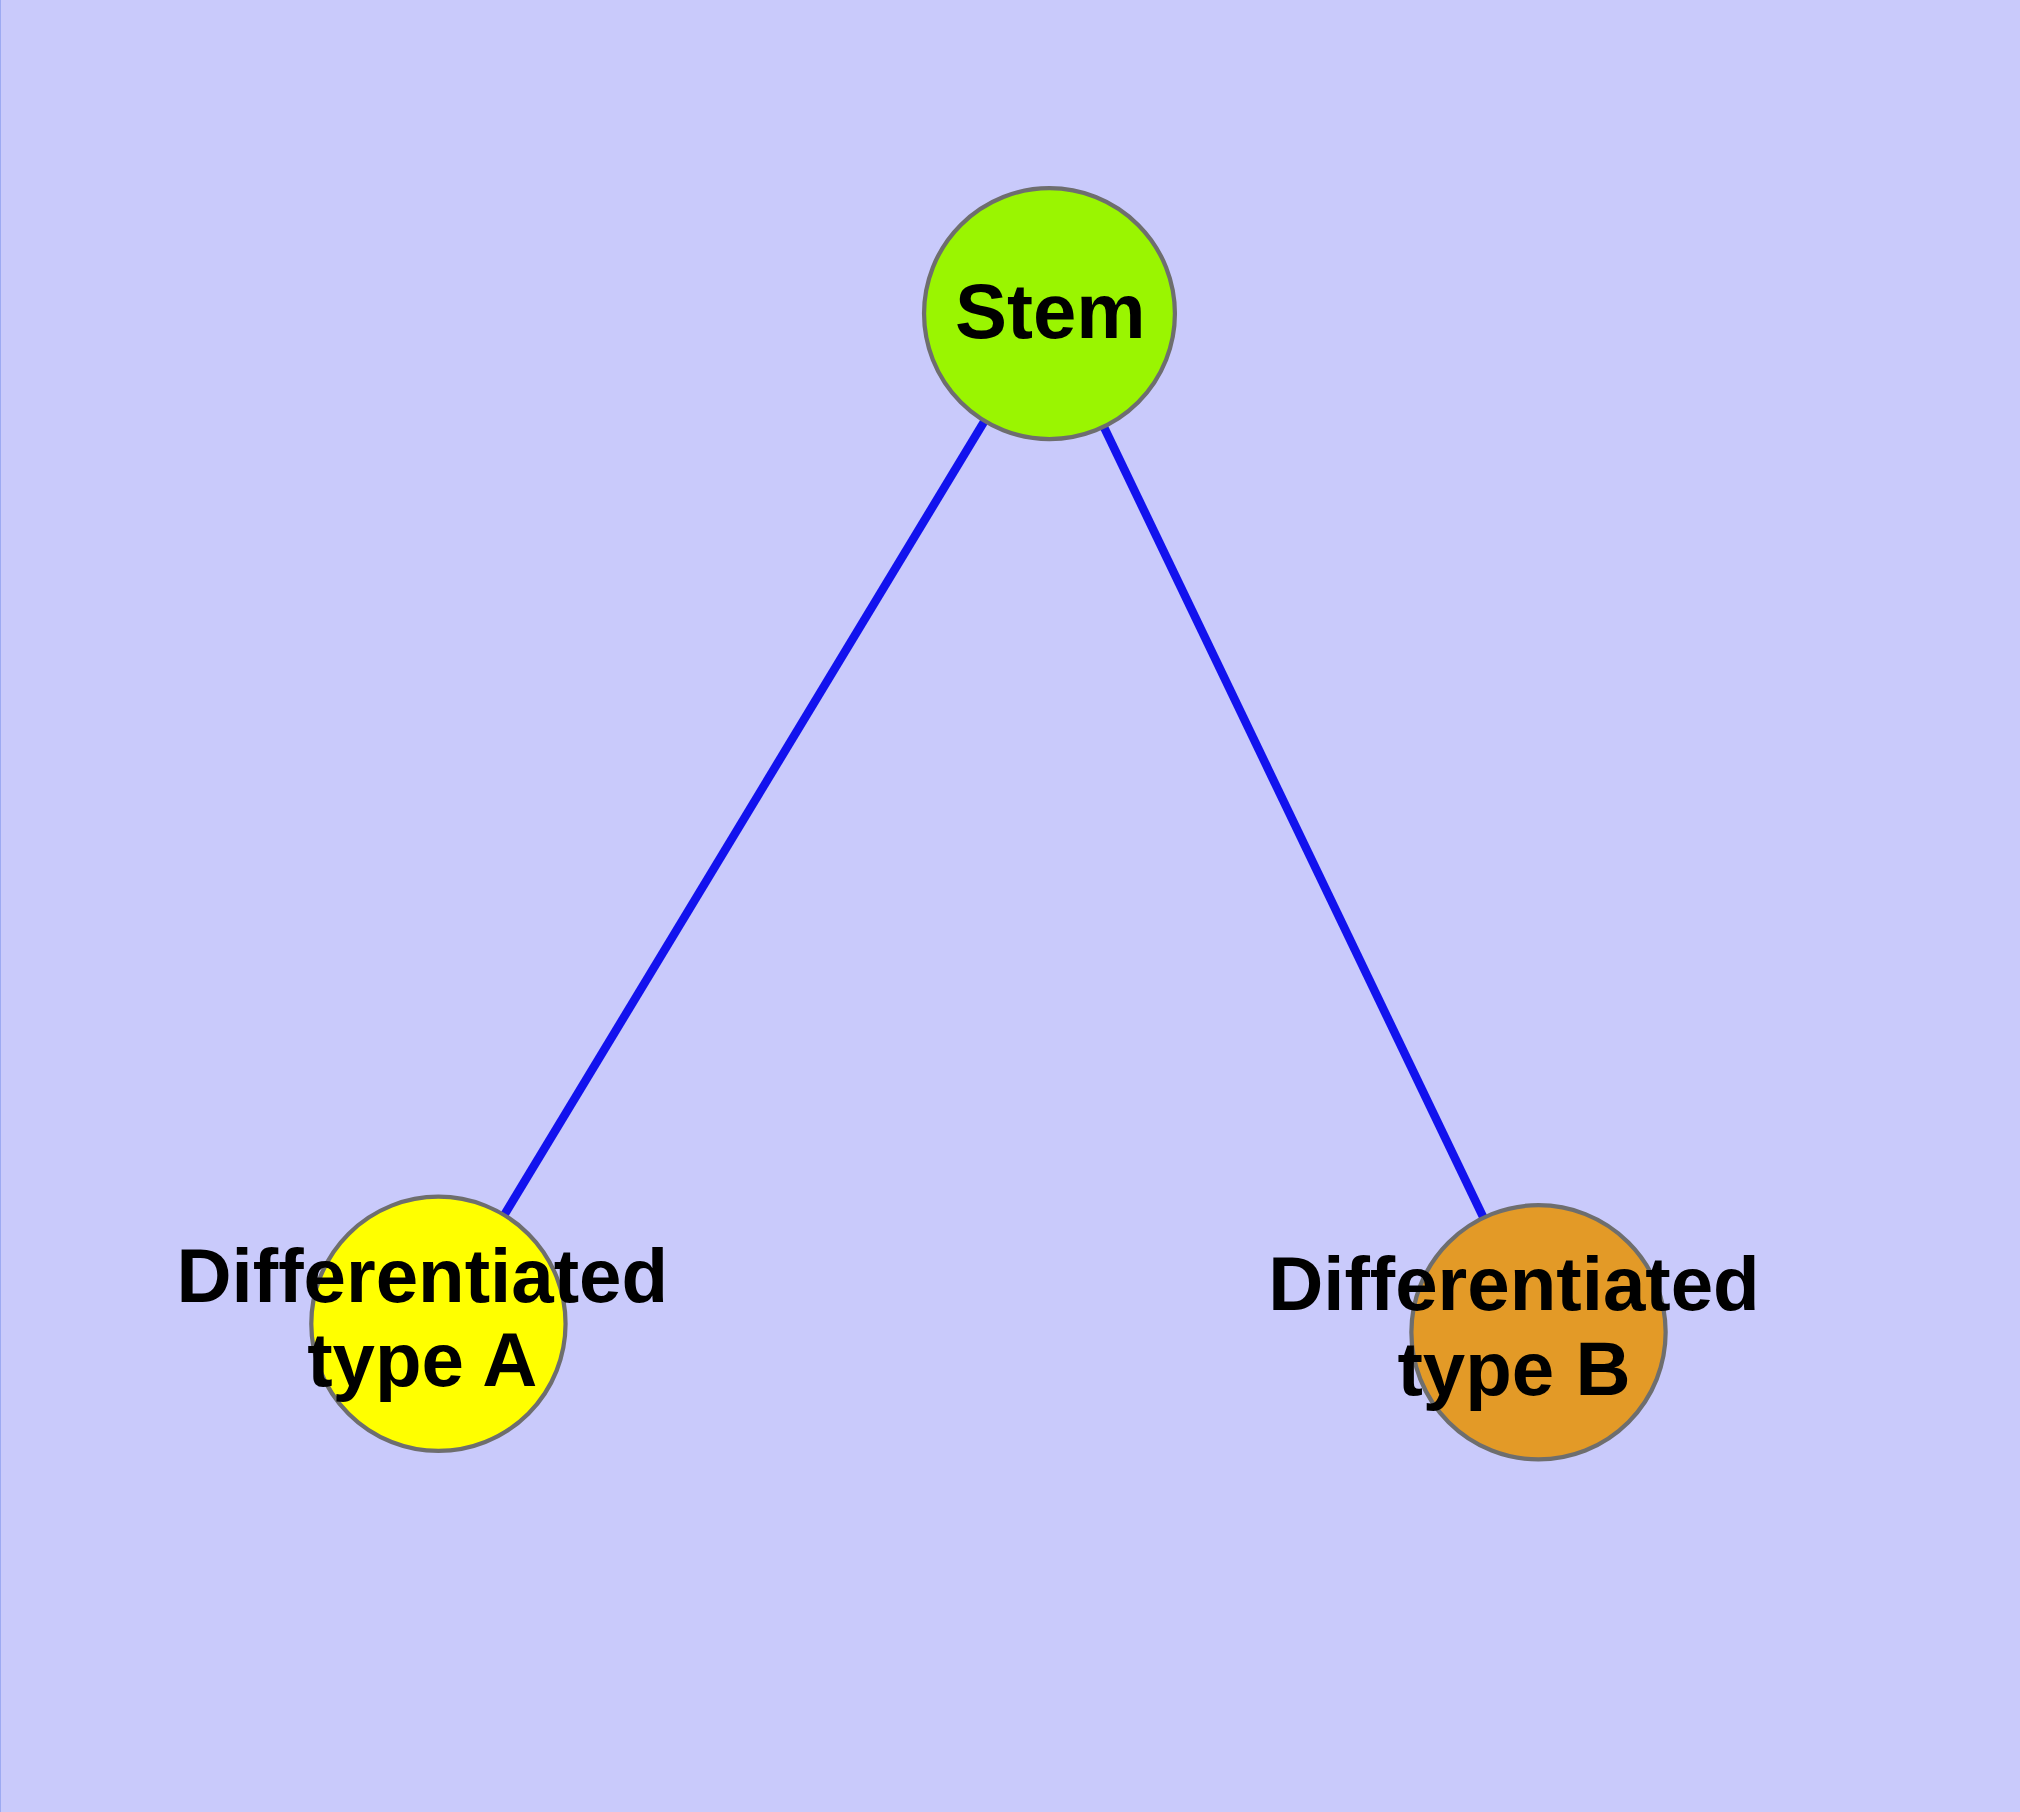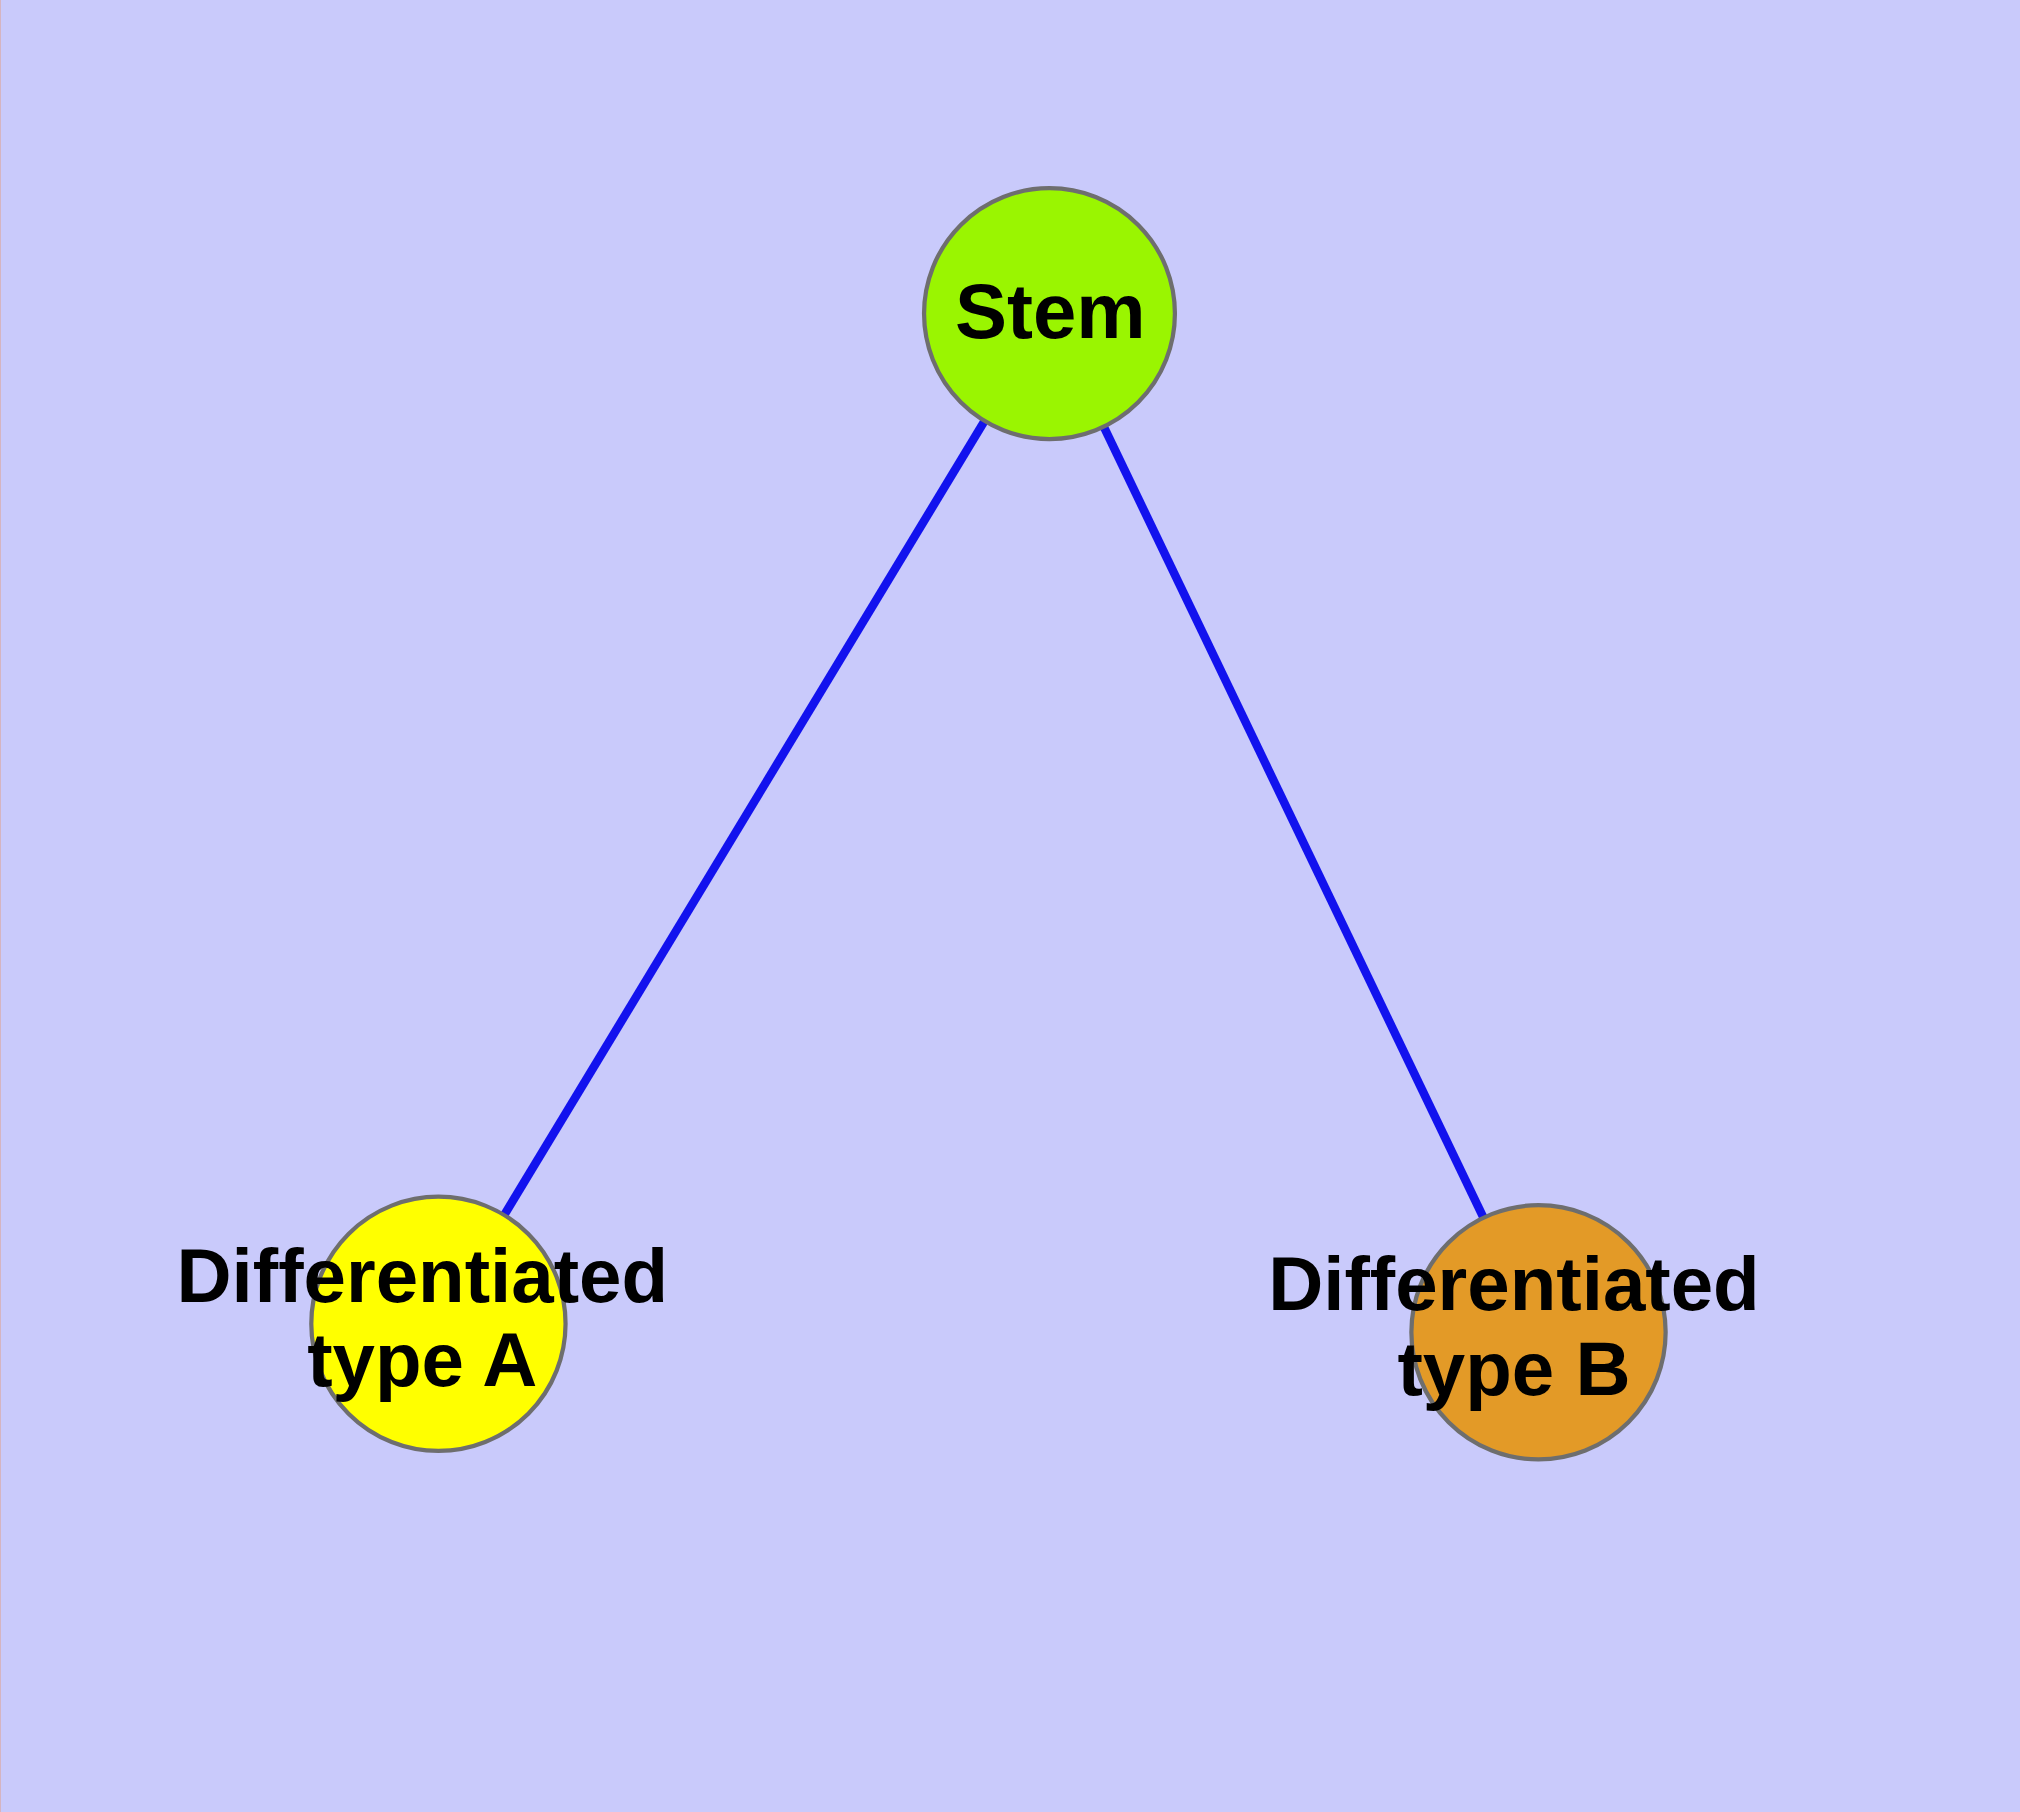--- a/index.html
+++ b/index.html
@@ -43,21 +43,21 @@
     dominant-baseline: middle;
     paint-order: normal;
   }
   .node-label.two-line {
     font-size: 90px;
   }
 </style>
 </head>
 <body>
 
-<div id="canvas" style="background: #f97316; width: 2021px; height: 1812px;">
+<div id="canvas" style="background: #1d4ed8; width: 2021px; height: 1812px;">
 
   <svg id="graph-svg" viewBox="0 0 2384 2138" xmlns="http://www.w3.org/2000/svg" style="width: 2021px; height: 1812px;">
 
     <rect x="0" y="0" width="2384" height="2138" fill="#c9cafb"></rect>
 
     <g>
       <line class="edge-line" x1="1238" y1="370" x2="517" y2="1562" stroke="#1212ee" stroke-width="10"></line>
       <line class="edge-line" x1="1238" y1="370" x2="1815" y2="1572" stroke="#1212ee" stroke-width="10"></line>
     </g>
 

